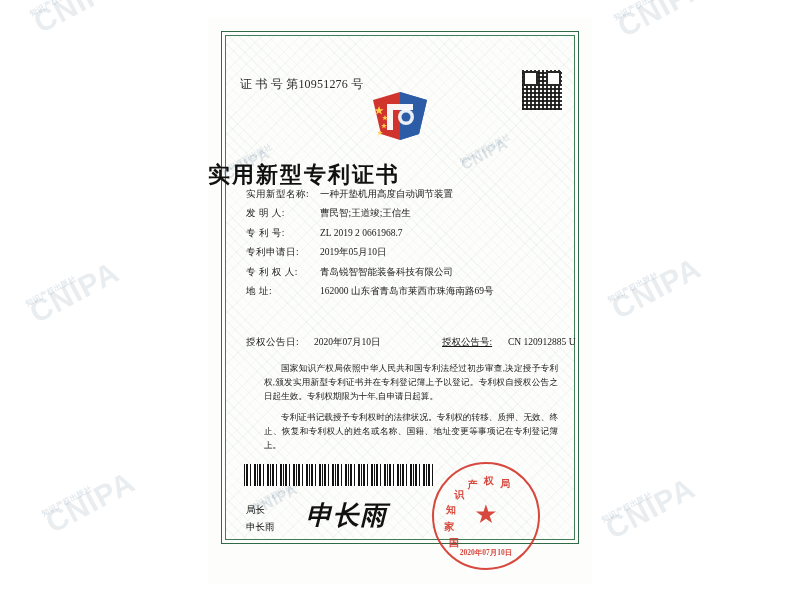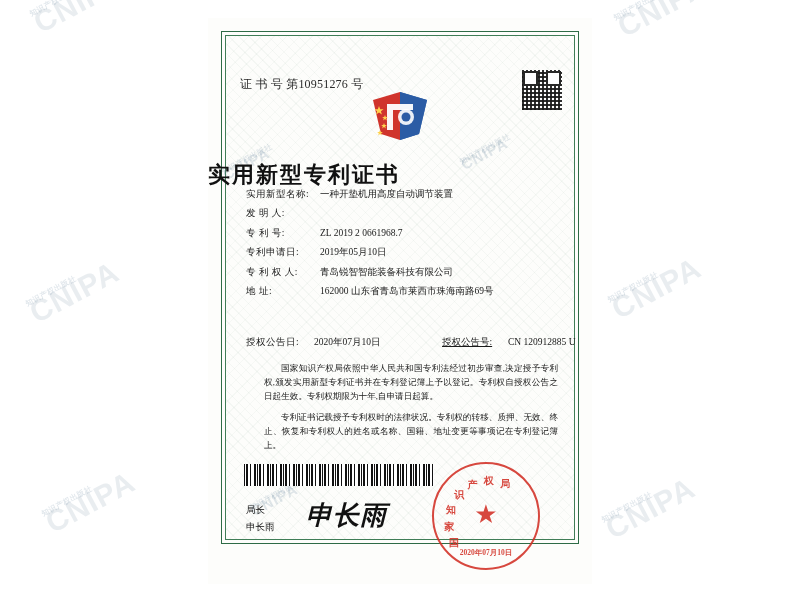--- a/index.html
+++ b/index.html
@@ -320,20 +320,21 @@
 
     <div class="title">实用新型专利证书</div>
 
     <div class="fields">
       <div class="row">
         <div class="lbl">实用新型名称:</div>
         <div class="val">一种开垫机用高度自动调节装置</div>
       </div>
       <div class="row">
         <div class="lbl">发 明 人:</div>
+        <div class="val">曹民智;王道竣;王信生</div>
       </div>
       <div class="row">
         <div class="lbl">专 利 号:</div>
         <div class="val">ZL 2019 2 0661968.7</div>
       </div>
       <div class="row">
         <div class="lbl">专利申请日:</div>
         <div class="val">2019年05月10日</div>
       </div>
       <div class="row">

